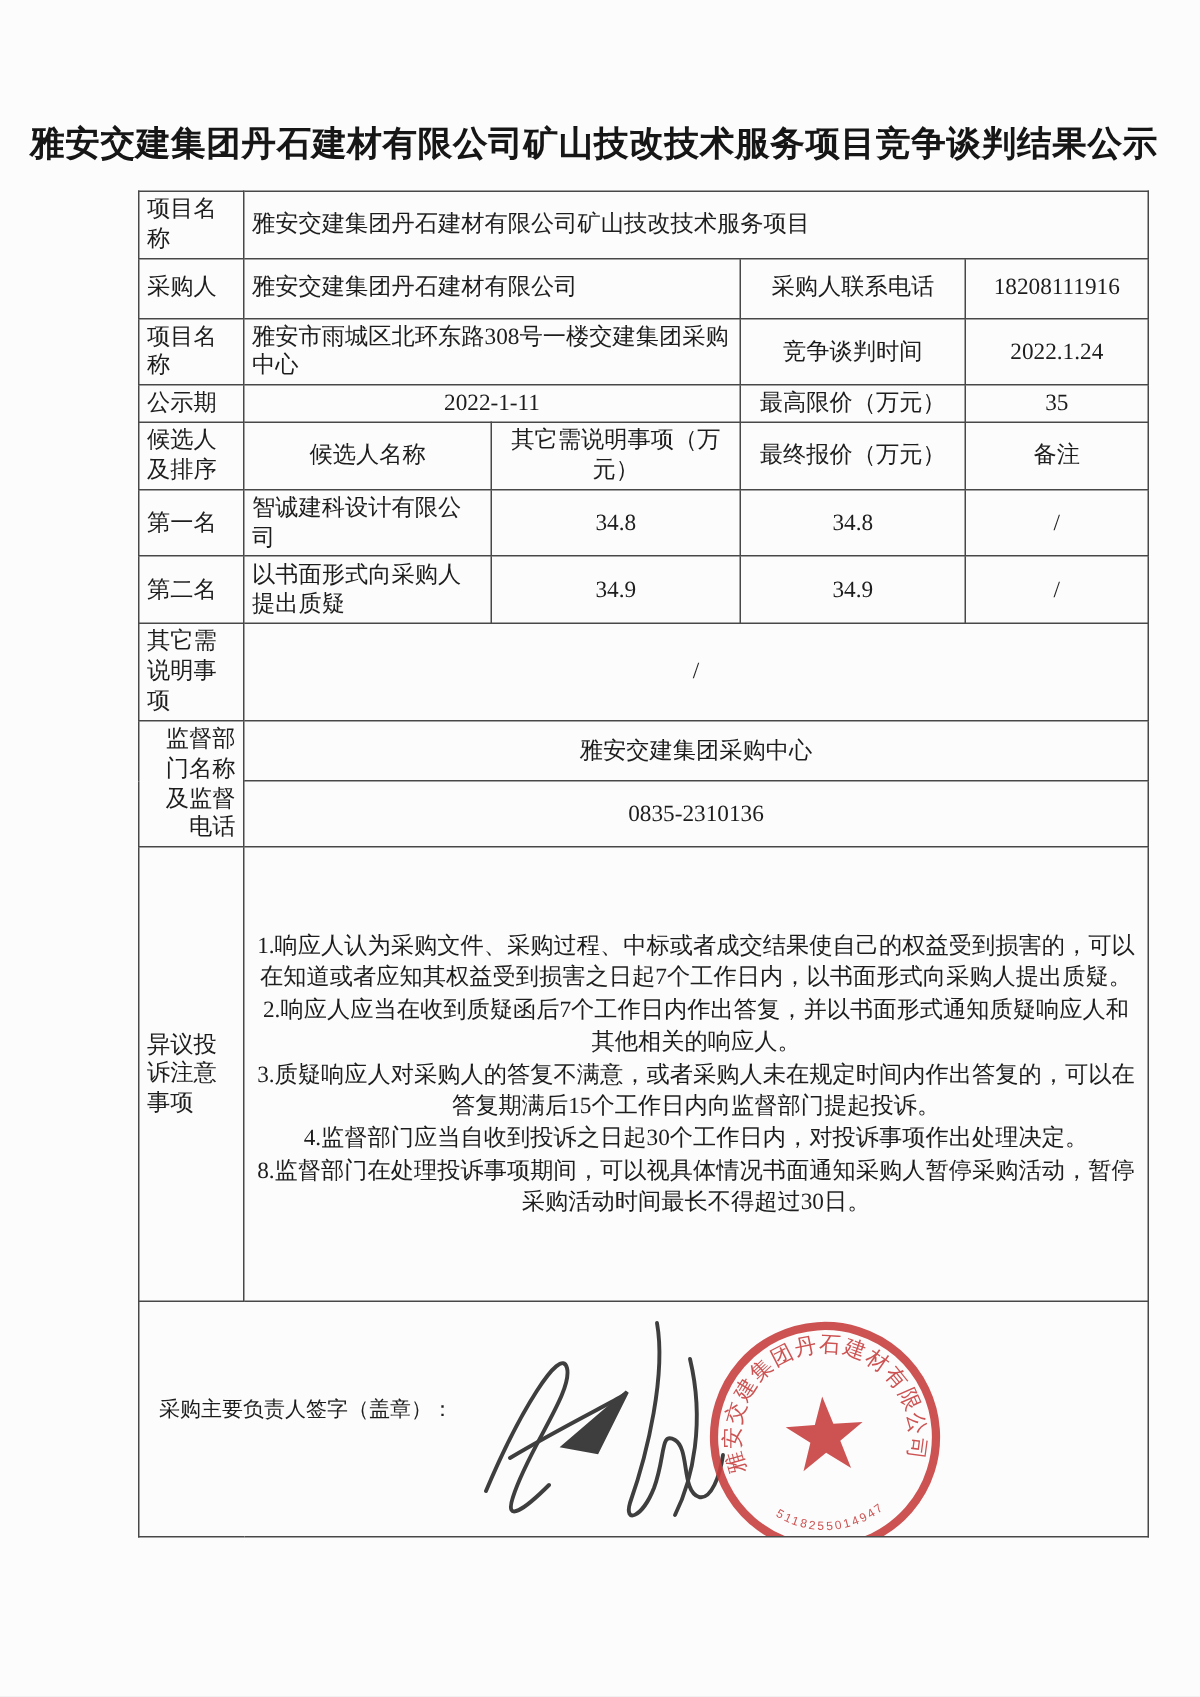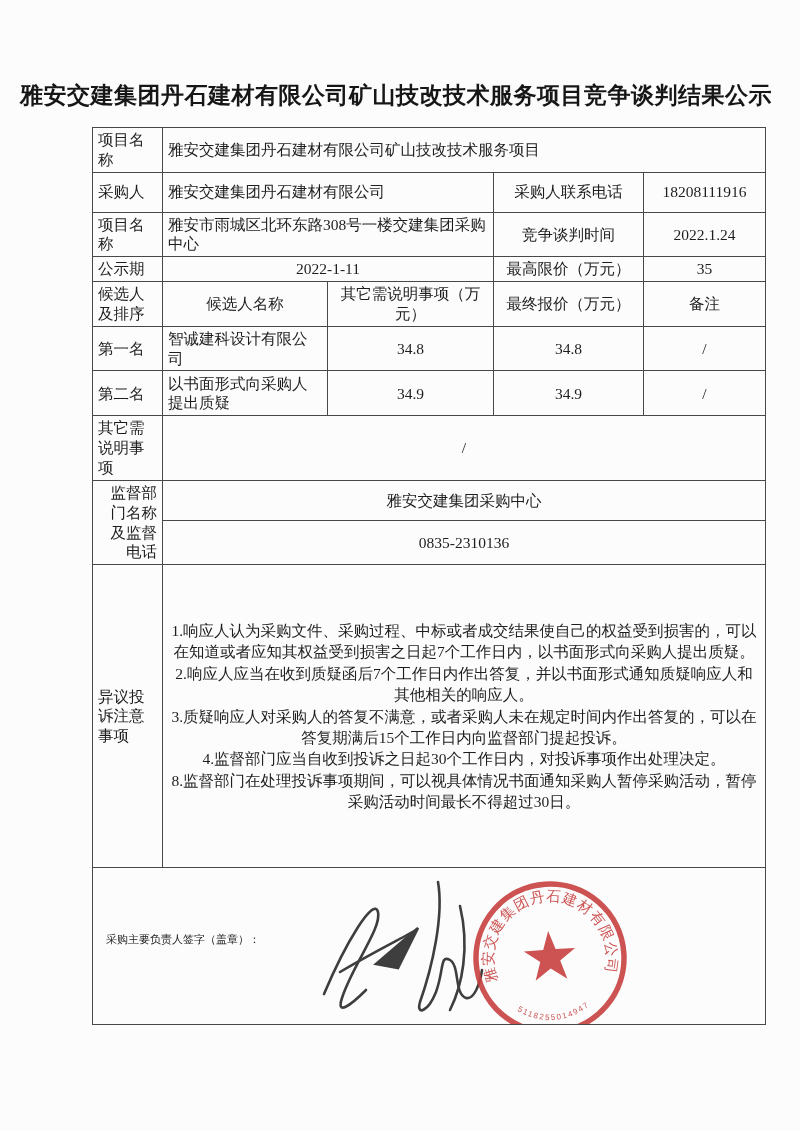--- a/index.html
+++ b/index.html
@@ -35,21 +35,21 @@
   }
   td.lbl{text-align:left;}
   td.ctr{text-align:center;}
   td.sup-lbl{text-align:right;}
   td.notes{padding:10px 9px;}
   .note-item{text-align:center;line-height:1.38;}
   td.sigcell{padding:0;}
   .sigwrap{position:relative;width:100%;height:152px;}
   .siglabel{
     position:absolute;left:8px;top:62px;
-    white-space:nowrap;font-size:11px;
+    white-space:nowrap;font-size:14px;
   }
   .signature-svg{position:absolute;left:212px;top:6px;}
   .stamp-svg{position:absolute;left:366px;top:0px;}
 </style>
 </head>
 <body>
 
 <div class="page">
 
   <div class="title">雅安交建集团丹石建材有限公司矿山技改技术服务项目竞争谈判结果公示</div>

